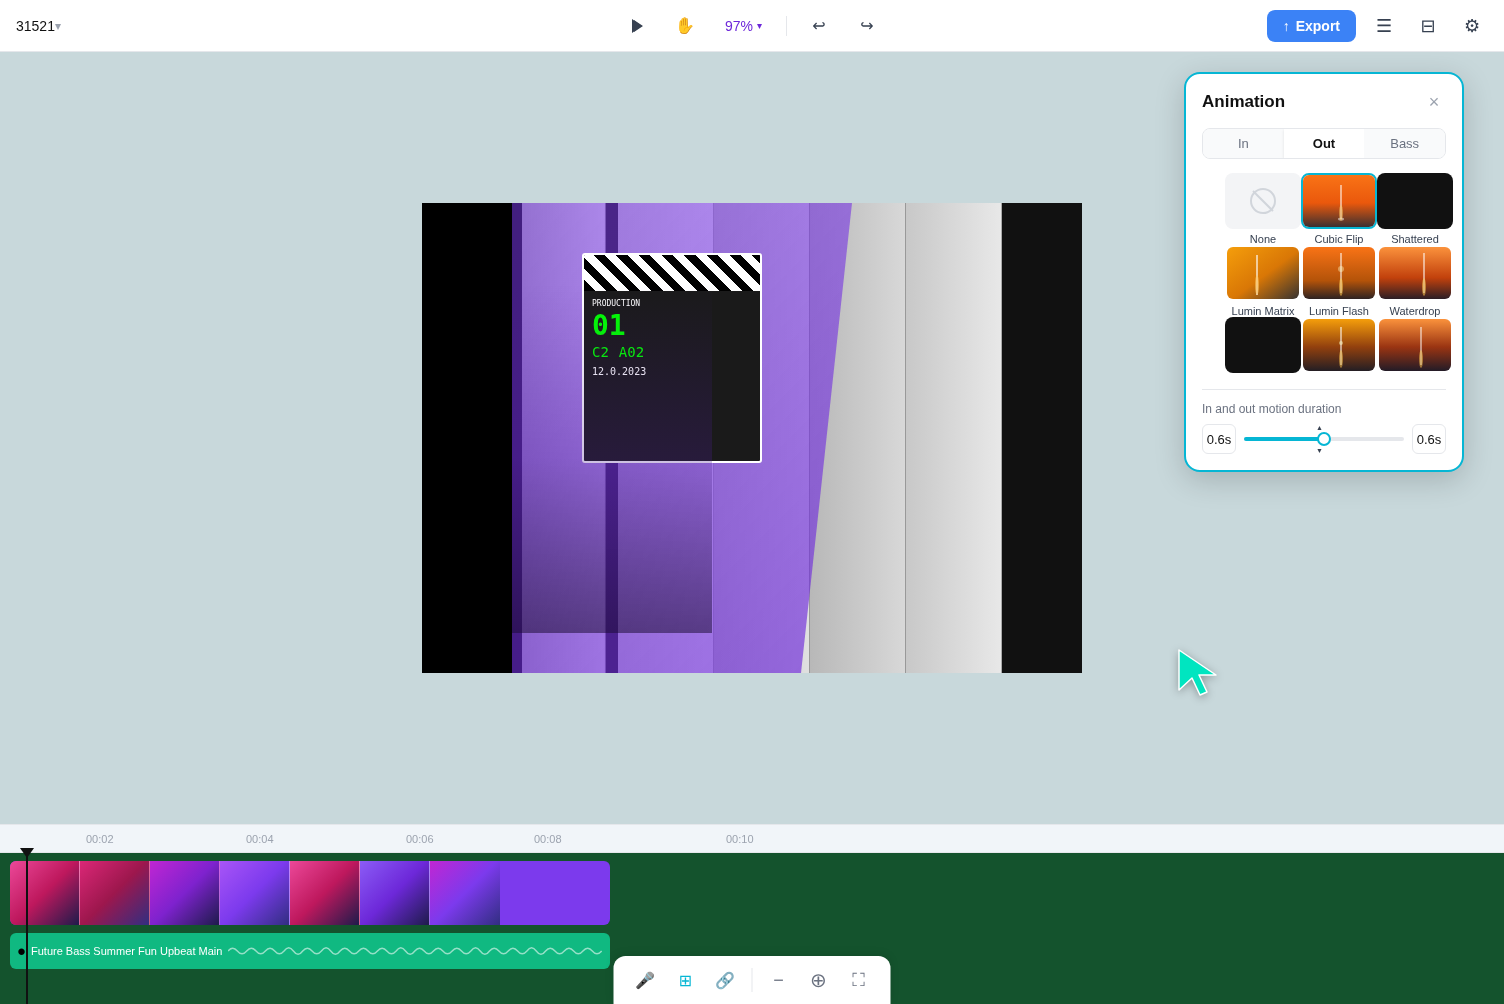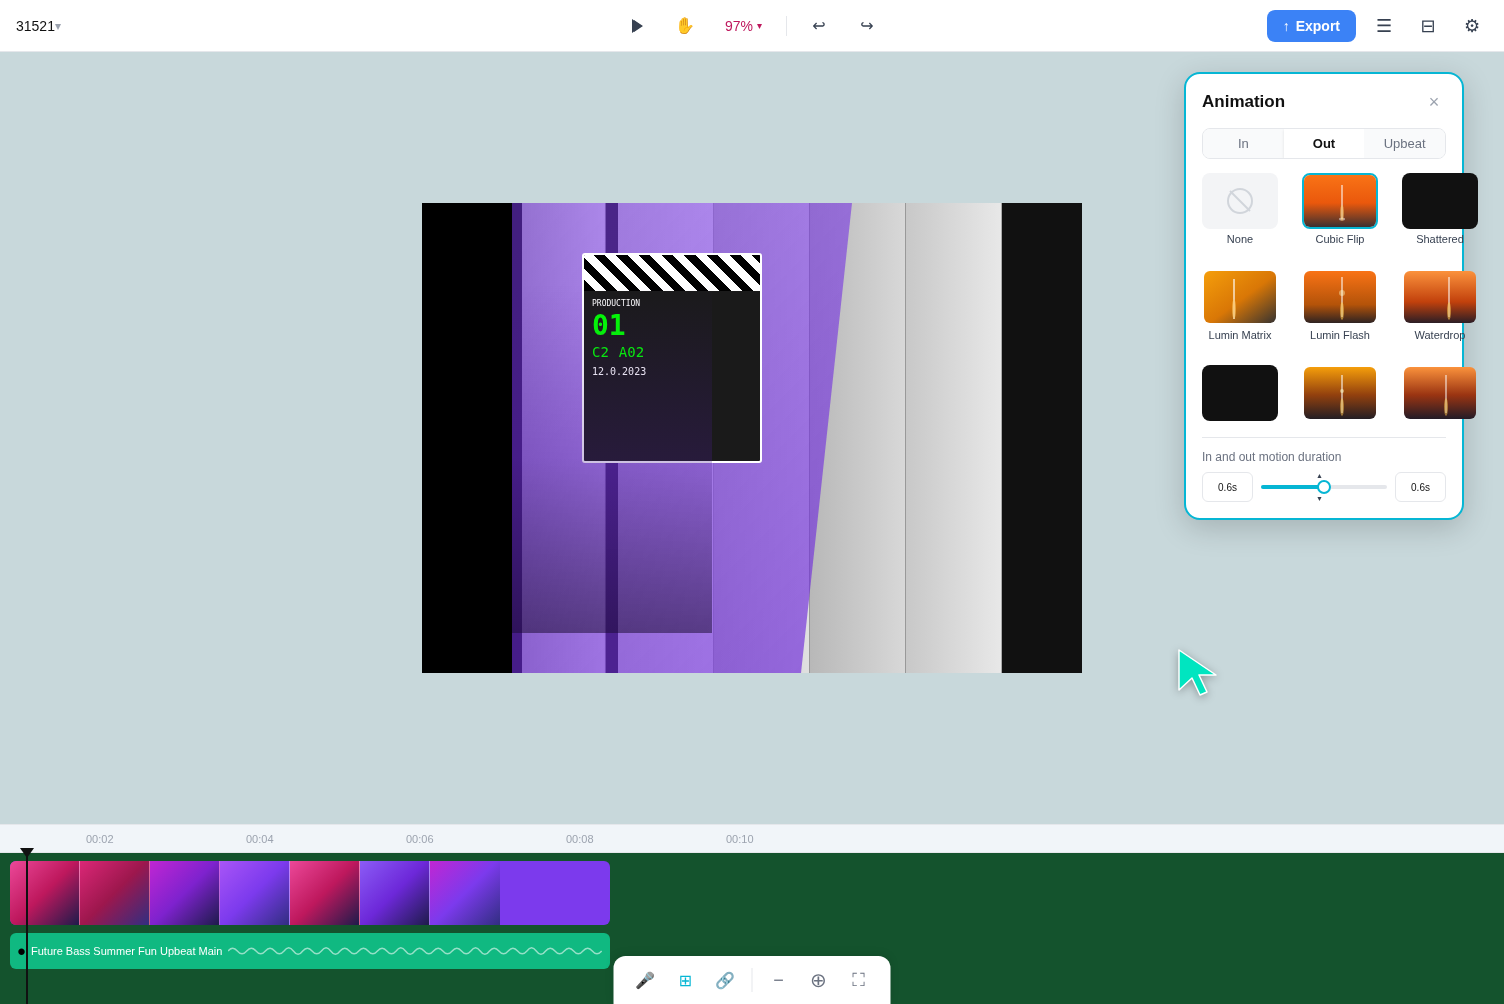--- a/index.html
+++ b/index.html
@@ -57,21 +57,21 @@
       border-radius: 6px;
       color: #374151;
       font-size: 16px;
     }
 
     .zoom-btn {
       display: flex;
       align-items: center;
       gap: 4px;
       font-size: 14px;
-      color: #be185d;
+      color: #6d28d9;
       background: transparent;
       border: none;
       cursor: pointer;
       padding: 4px 8px;
       border-radius: 6px;
     }
 
     .divider-v {
       width: 1px;
       height: 20px;
@@ -217,22 +217,23 @@
       background: #fff;
       color: #111;
       font-weight: 700;
       box-shadow: 0 1px 3px rgba(0,0,0,0.1);
     }
 
     
     .anim-grid {
       display: grid;
       grid-template-columns: repeat(3, 1fr);
-      gap: 24px;
+      gap: 0;
       margin-bottom: 12px;
+      margin-left: 23px;
     }
 
     .anim-item {
       display: flex;
       flex-direction: column;
       align-items: center;
       gap: 4px;
       cursor: pointer;
     }
     .anim-thumb {
@@ -272,26 +273,26 @@
       font-size: 12px;
       color: #6b7280;
       margin-bottom: 8px;
     }
     .duration-row {
       display: flex;
       align-items: center;
       gap: 8px;
     }
     .duration-input {
-      width: 51px;
+      width: 34px;
       height: 30px;
       border: 1px solid #e5e7eb;
       border-radius: 6px;
       text-align: center;
-      font-size: 10px;
+      font-size: 13px;
       color: #111;
       background: #fff;
     }
     .slider-container {
       flex: 1;
       position: relative;
       height: 20px;
       display: flex;
       align-items: center;
     }
@@ -498,21 +499,21 @@
 
     <div class="animation-panel">
       <div class="panel-header">
         <span class="panel-title">Animation</span>
         <button class="close-btn">×</button>
       </div>
 
       <div class="tab-group">
         <button class="tab-item">In</button>
         <button class="tab-item active">Out</button>
-        <button class="tab-item">Upbeat</button>
+        <button class="tab-item">Bass</button>
       </div>
 
       <div class="anim-grid">
 
         <div class="anim-item">
           <div class="anim-thumb none-thumb">
             <svg width="30" height="30" viewBox="0 0 30 30">
               <circle cx="15" cy="15" r="12" stroke="#d1d5db" stroke-width="2" fill="none"></circle>
               <line x1="5" y1="5" x2="25" y2="25" stroke="#d1d5db" stroke-width="2"></line>
             </svg>
@@ -676,21 +677,21 @@
 
   </div>
 </div>
 
 <div class="timeline-area" style="position:relative;height:180px;background:#14532d;border-top:1px solid #e5e7eb;">
 
   <div class="timeline-ruler" style="height:28px;background:#f1f5f9;border-bottom:1px solid #e5e7eb;position:relative;">
     <span class="ruler-mark" style="left:86px;">00:02</span>
     <span class="ruler-mark" style="left:246px;">00:04</span>
     <span class="ruler-mark" style="left:406px;">00:06</span>
-    <span class="ruler-mark" style="left:566px;">00:08</span>
+    <span class="ruler-mark" style="left:534px;">00:08</span>
     <span class="ruler-mark" style="left:726px;">00:10</span>
   </div>
 
   <div style="position:relative;height:152px;">
 
     <div class="playhead" style="left:26px;">
       <div class="playhead-triangle"></div>
     </div>
 
     <div style="position:absolute;top:8px;left:10px;width:600px;height:64px;background:#7c3aed;border-radius:6px;overflow:hidden;display:flex;">

